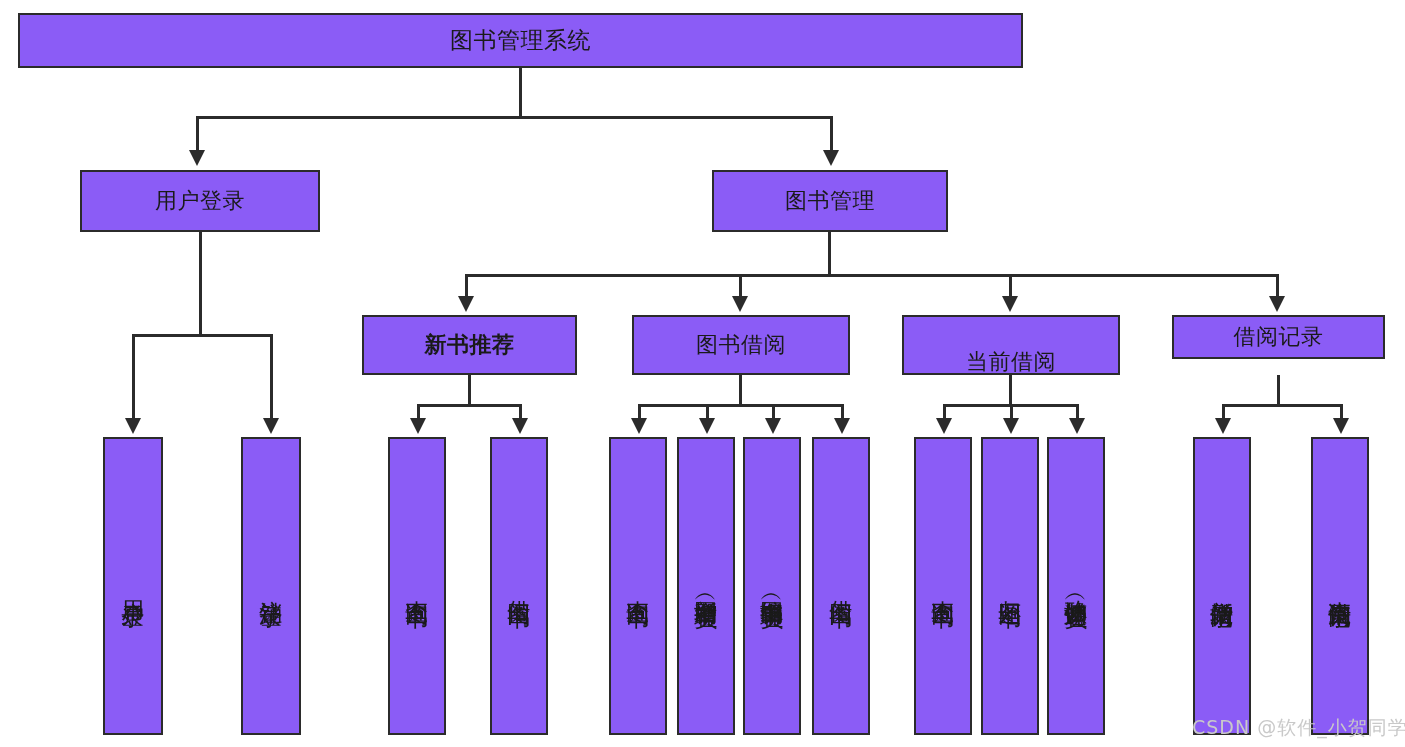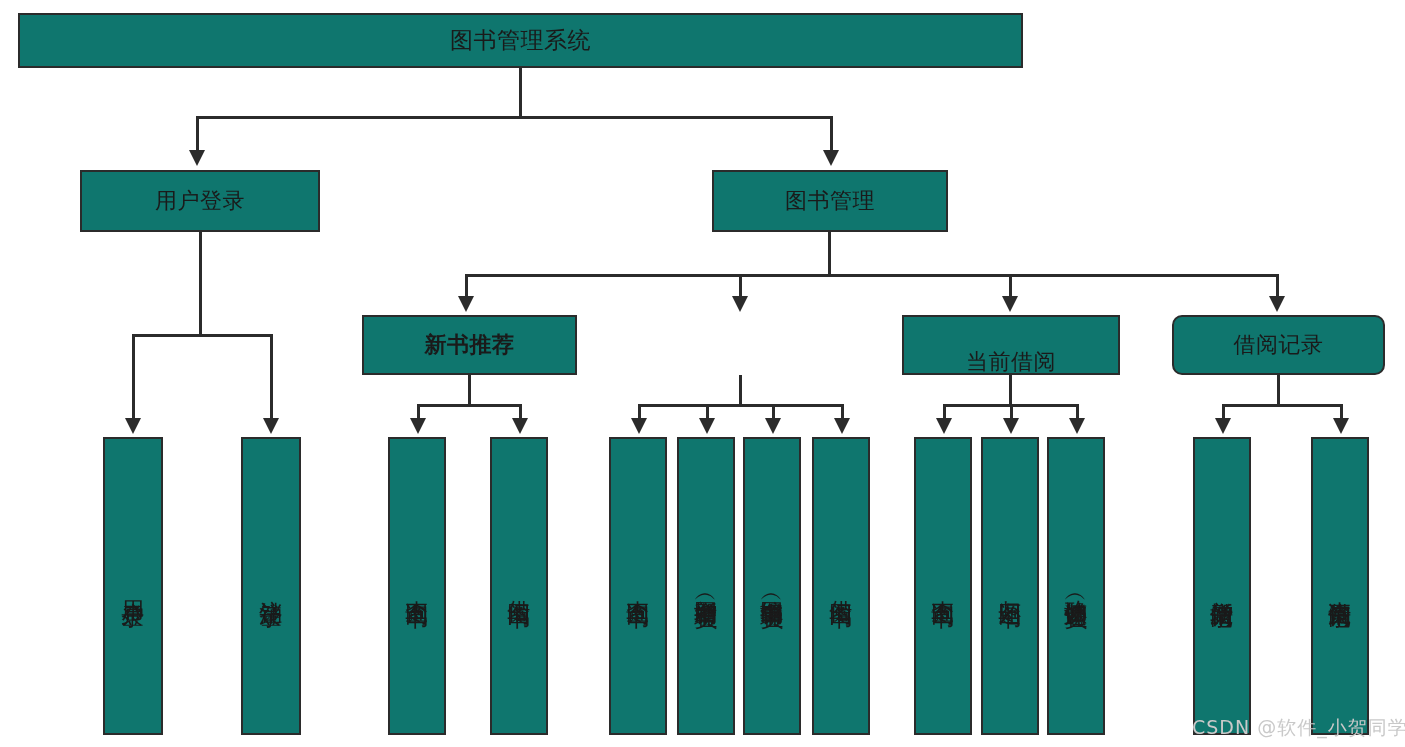--- a/index.html
+++ b/index.html
@@ -14,21 +14,21 @@
     position: relative;
     width: 1405px;
     height: 747px;
     background: #ffffff;
     overflow: hidden;
   }
   .node {
     position: absolute;
     box-sizing: border-box;
     border: 2px solid #2b2b2b;
-    background: #0f766e;
+    background: #8b5cf6;
     display: flex;
     align-items: center;
     justify-content: center;
     color: #1a1a1a;
   }
   .node-label {
     display: block;
     text-align: center;
     line-height: 1.02;
     white-space: pre-wrap;
@@ -124,26 +124,29 @@
   <div class="arrow" style="left:732px; top:296px;"></div>
   <div class="vline" style="left:1009px; top:274px; height:24px;"></div>
   <div class="arrow" style="left:1002px; top:296px;"></div>
   <div class="vline" style="left:1276px; top:274px; height:24px;"></div>
   <div class="arrow" style="left:1269px; top:296px;"></div>
 
   <div class="node h-node" id="node-new-book-rec" style="left:362px; top:315px; width:215px; height:60px;font-weight:bold;">
     <span class="node-label">新书推荐</span>
   </div>
 
+  <div class="node h-node" id="node-book-borrow" style="left:632px; top:315px; width:218px; height:60px;">
+    <span class="node-label">图书借阅</span>
+  </div>
 
   <div class="node h-node" id="node-current-borrow" style="left:902px; top:315px; width:218px; height:60px;align-items:flex-end;">
     <span class="node-label">当前借阅</span>
   </div>
 
-  <div class="node h-node" id="node-borrow-record" style="left:1172px; top:315px; width:213px; height:60px;border-radius:10px;">
+  <div class="node h-node" id="node-borrow-record" style="left:1172px; top:315px; width:213px; height:44px;">
     <span class="node-label">借阅记录</span>
   </div>
 
   <div class="vline" style="left:468px; top:375px; height:32px;"></div>
   <div class="hline" style="left:418px; top:404px; width:103px;"></div>
   <div class="vline" style="left:417px; top:404px; height:16px;"></div>
   <div class="arrow" style="left:410px; top:418px;"></div>
   <div class="vline" style="left:519px; top:404px; height:16px;"></div>
   <div class="arrow" style="left:512px; top:418px;"></div>
 

